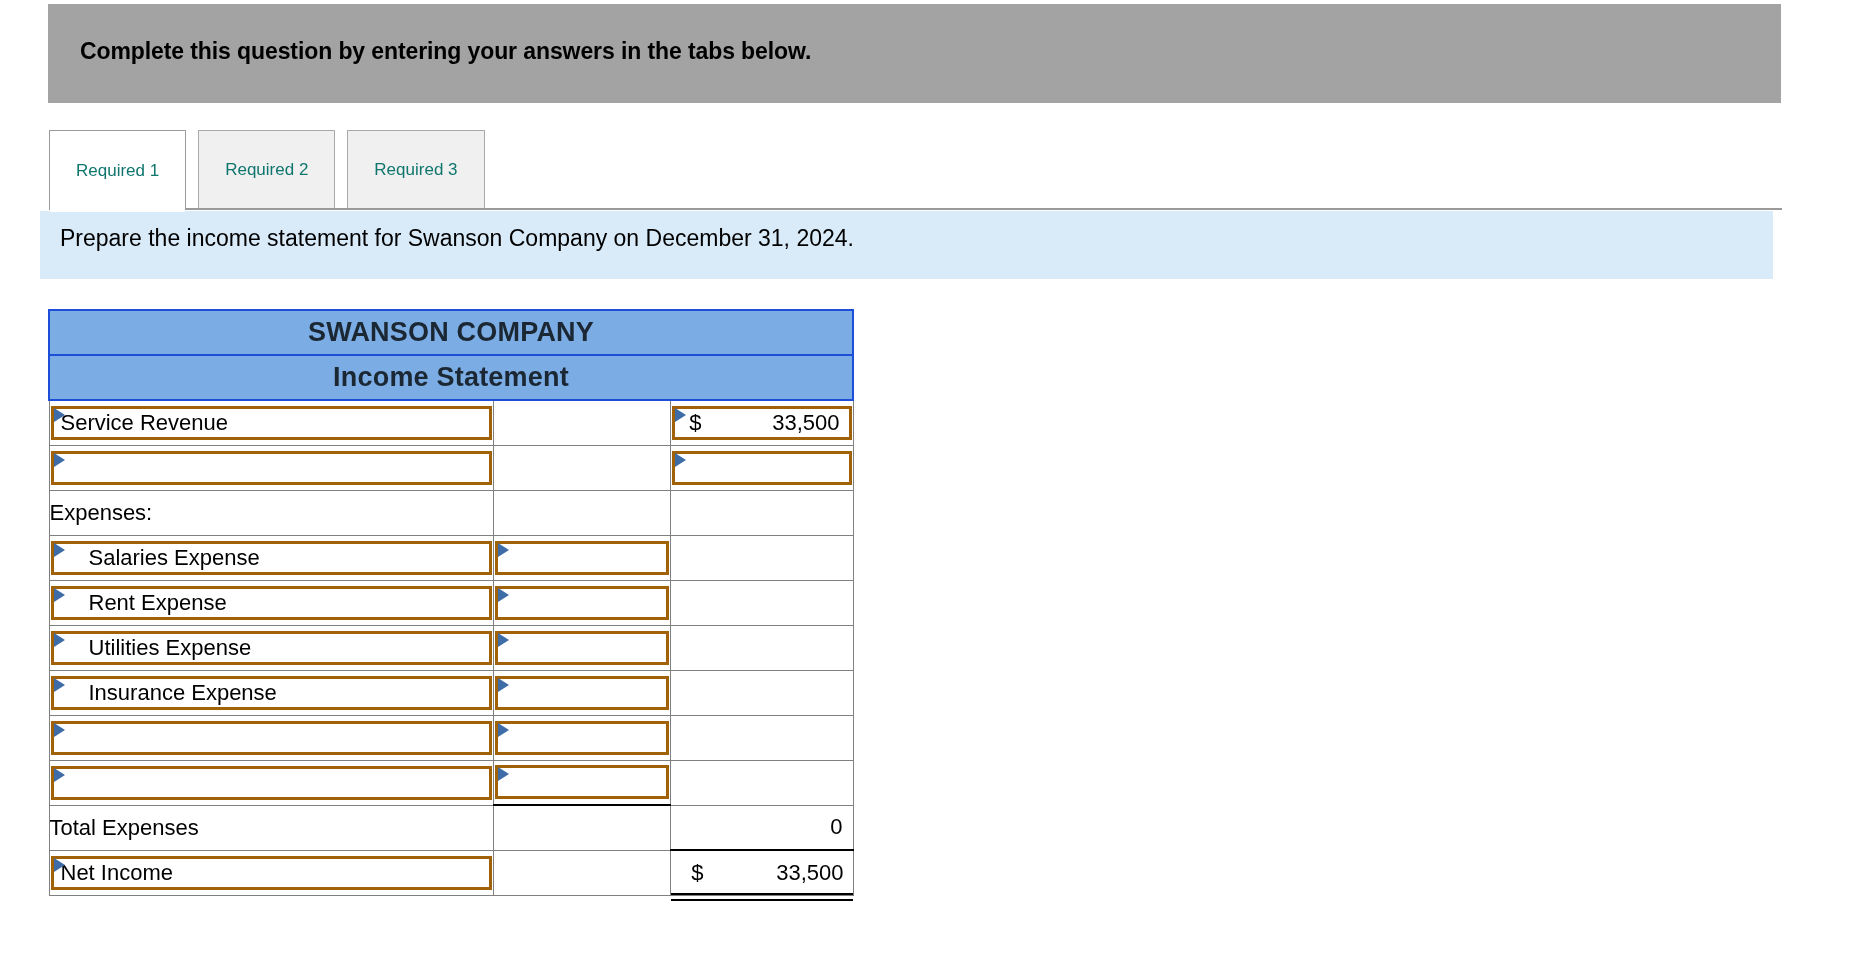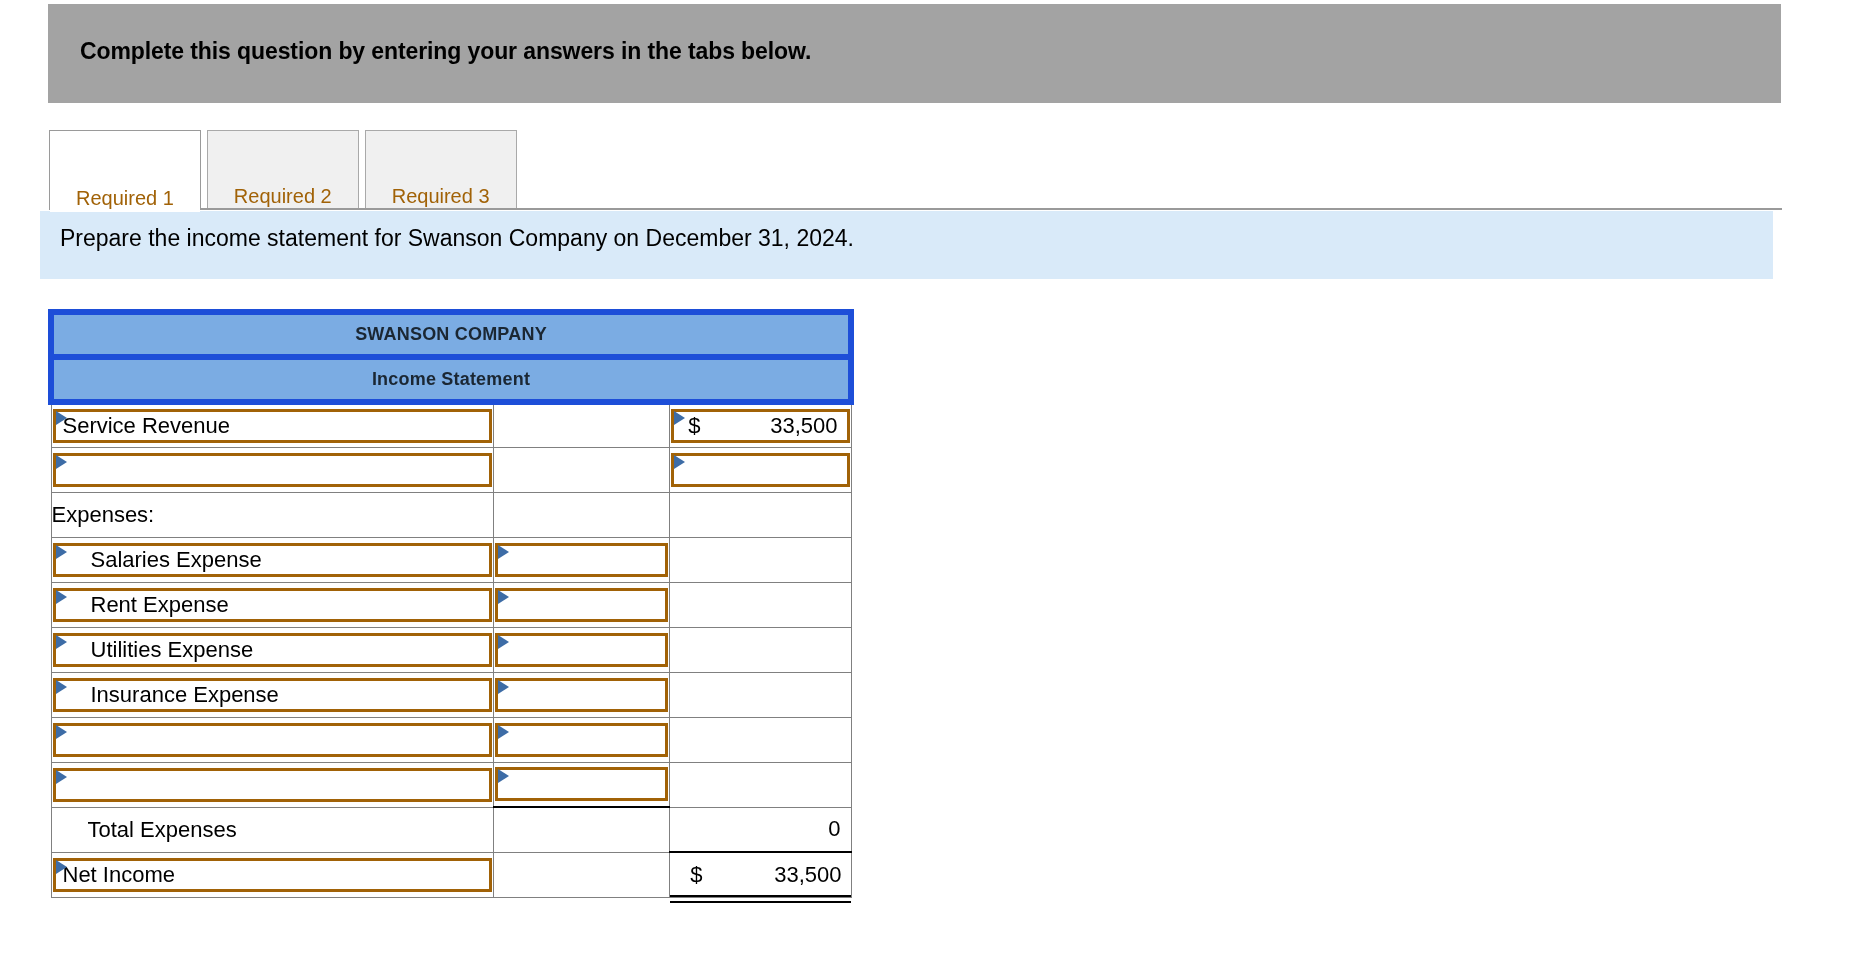--- a/index.html
+++ b/index.html
@@ -42,32 +42,32 @@
     left: 49px;
     top: 130px;
     height: 78px;
     display: flex;
     align-items: flex-start;
   }
   .tab {
     box-sizing: border-box;
     height: 78px;
     display: flex;
-    align-items: flex-end;
+    align-items: center;
     justify-content: center;
-    font-size: 20px;
-    color: #a16207;
+    font-size: 17px;
+    color: #0f766e;
     background: #f0f0f0;
     border: 1px solid #a9a9a9;
     border-bottom: none;
     padding: 0 26px;
     position: relative;
     cursor: pointer;
   }
-  .tab + .tab { margin-left: 6px; }
+  .tab + .tab { margin-left: 12px; }
   .tab.active {
     background: #ffffff;
     border-color: #9a9a9a;
     z-index: 3;
     height: 80px;
   }
   .tab-strip-line {
     position: absolute;
     left: 49px;
     top: 208px;
@@ -129,31 +129,31 @@
     box-sizing: border-box;
     background: #ffffff;
     vertical-align: middle;
   }
 
   
   .title-row td {
     background: #7bace3;
     text-align: center;
     font-weight: bold;
-    font-size: 18px;
+    font-size: 27px;
     color: #1b2733;
-    border: 6px solid #1d4ed8;
+    border: 2px solid #1d4ed8;
     letter-spacing: 0.2px;
   }
 
   
   .cell-static {
     padding-left: 10px;
   }
-  .cell-static.indent { padding-left: 36px; }
+  .cell-static.indent { }
   .cell-static.num {
     text-align: right;
     padding-right: 10px;
   }
 
   
   .cell-input {
     position: relative;
     padding: 0;
   }

